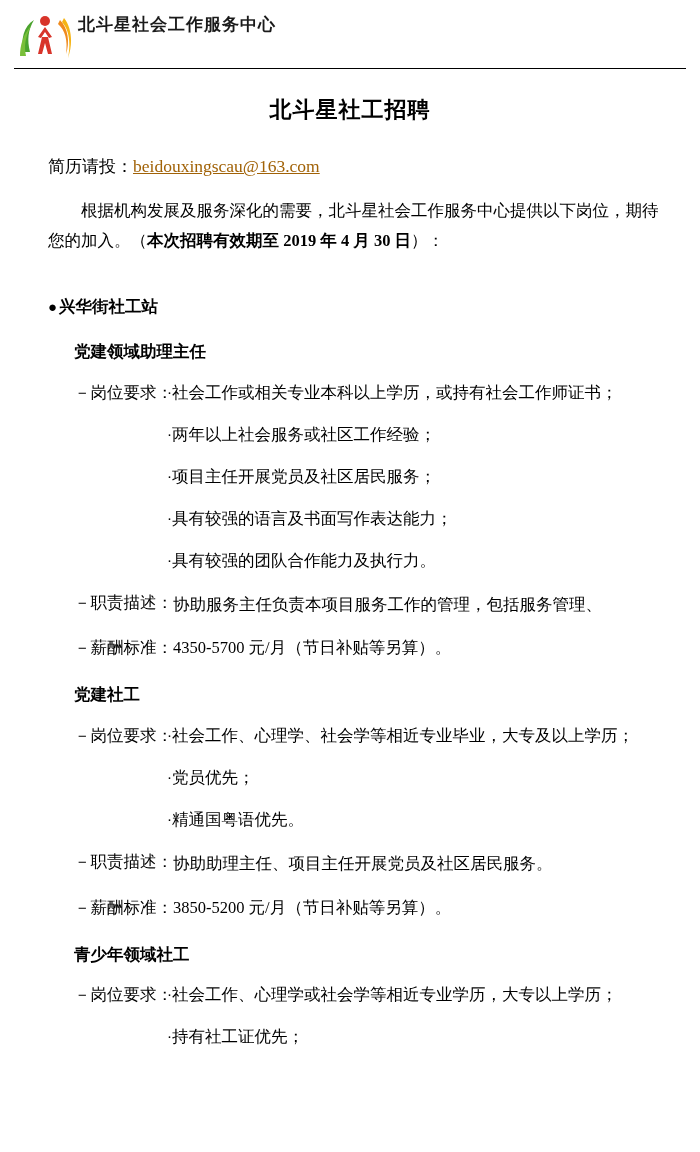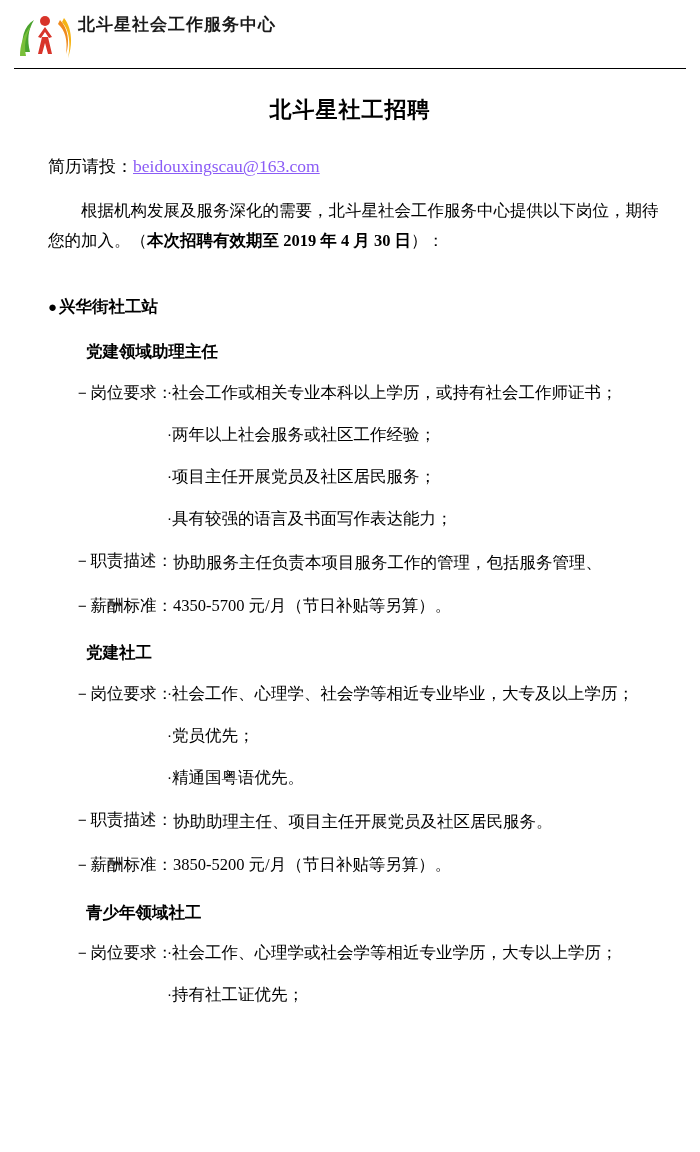--- a/index.html
+++ b/index.html
@@ -81,21 +81,21 @@
   .body-wrap {
     padding: 0 28px 0 48px;
     font-size: 16.5px;
     line-height: 1.55;
   }
   .resume-line {
     margin-top: 28px;
     font-size: 17px;
   }
   .mail-link {
-    color: #8b5cf6;
+    color: #a16207;
     text-decoration: underline;
     font-size: 17.5px;
     font-family: "Liberation Serif", serif;
   }
   .intro {
     margin-top: 16px;
     text-indent: 2em;
     font-size: 16.5px;
     line-height: 1.8;
   }
@@ -106,21 +106,21 @@
     margin-top: 38px;
     font-size: 16.5px;
     font-weight: bold;
   }
   .station .bullet-dot {
     font-size: 15px;
     margin-right: 2px;
   }
   .job-title {
     margin-top: 20px;
-    margin-left: 38px;
+    margin-left: 26px;
     font-size: 16.5px;
     font-weight: bold;
   }
 
   .field {
     display: flex;
     margin-top: 14px;
     margin-left: 26px;
     align-items: flex-start;
   }
@@ -194,20 +194,21 @@
     </div>
 
     <div class="job-title">党建领域助理主任</div>
     <div class="field">
       <div class="field-label">－岗位要求：</div>
       <div class="field-items">
         <div class="bullet-item"><span class="dot">·</span><span>社会工作或相关专业本科以上学历，或持有社会工作师证书；</span></div>
         <div class="bullet-item"><span class="dot">·</span><span>两年以上社会服务或社区工作经验；</span></div>
         <div class="bullet-item"><span class="dot">·</span><span>项目主任开展党员及社区居民服务；</span></div>
         <div class="bullet-item"><span class="dot">·</span><span>具有较强的语言及书面写作表达能力；</span></div>
+        <div class="bullet-item"><span class="dot">·</span><span>具有较强的团队合作能力及执行力。</span></div>
       </div>
     </div>
     <div class="field">
       <div class="field-label">－职责描述：</div>
       <div class="field-items para-lines">
         <div>协助服务主任负责本项目服务工作的管理，包括服务管理、</div>
       </div>
     </div>
     <div class="field">
       <div class="field-label">－薪酬标准：</div>

